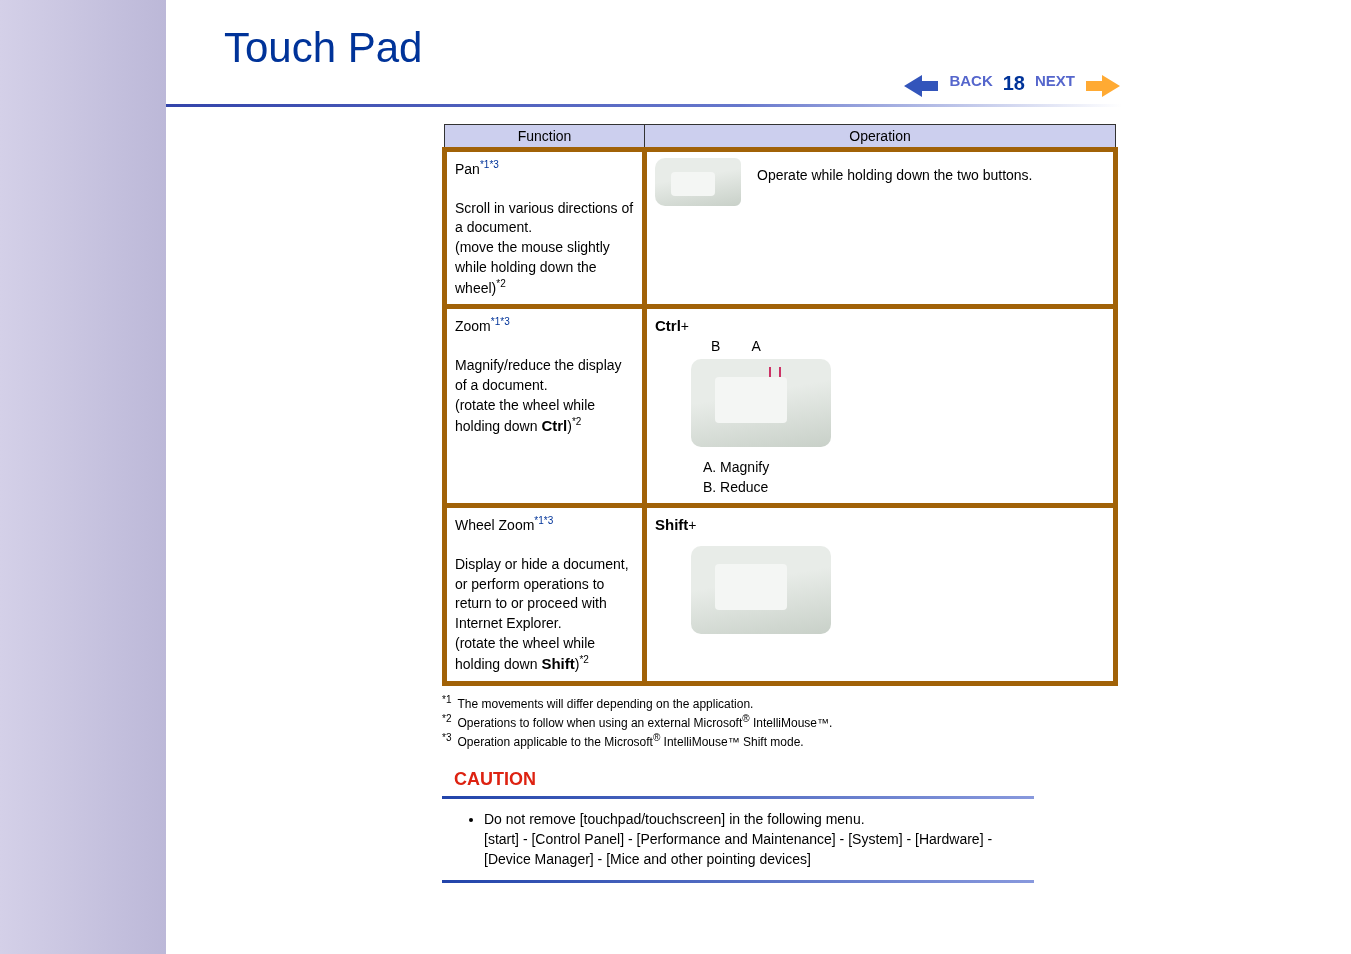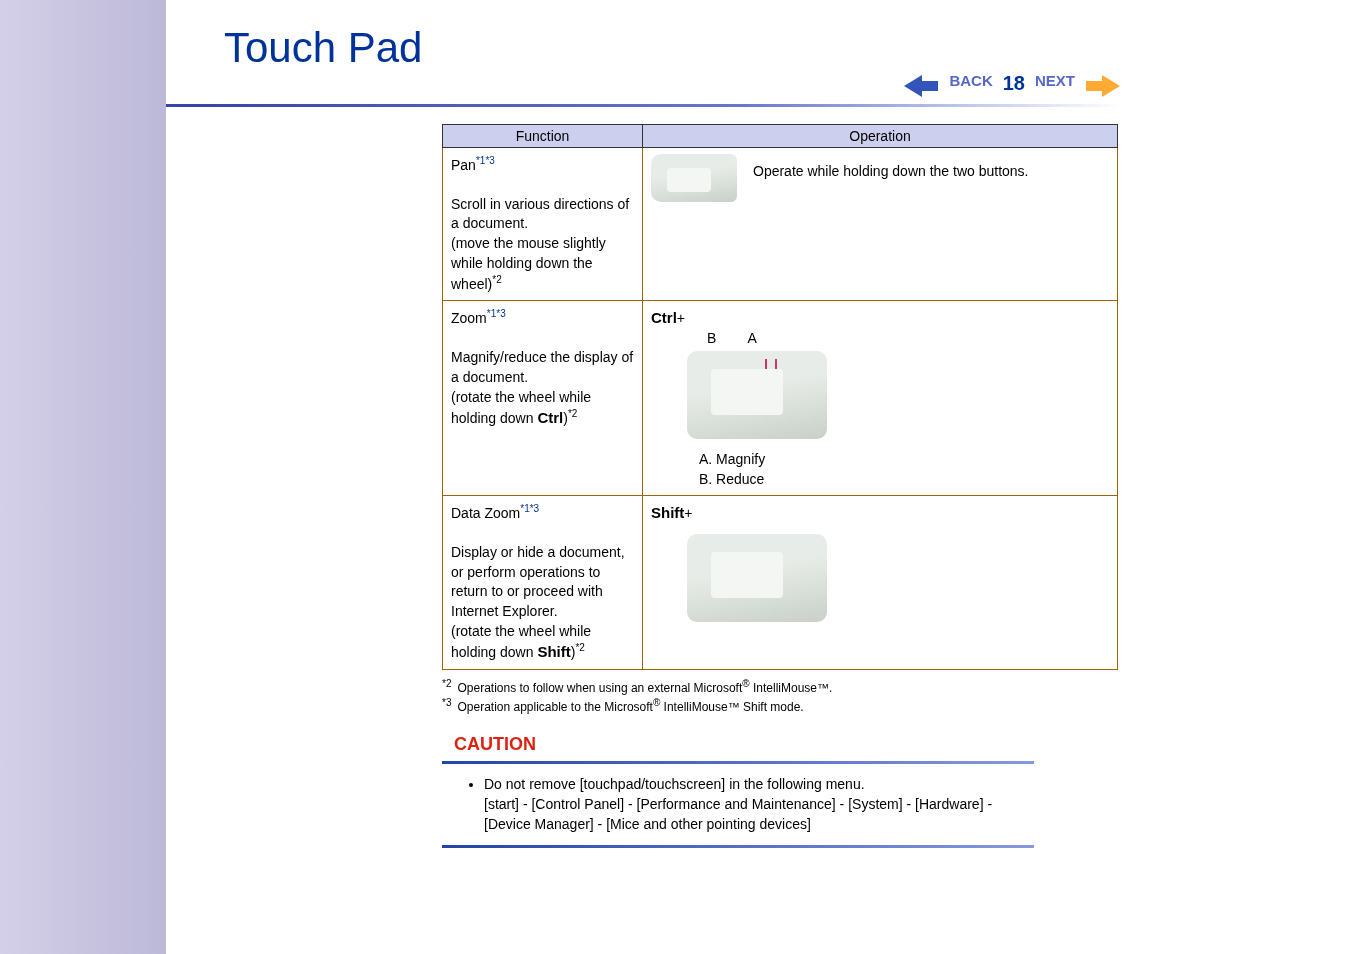--- a/index.html
+++ b/index.html
@@ -66,21 +66,21 @@
 table.func th {
   background: #cccfee;
   font-weight: normal;
   font-size: 14px;
   padding: 3px 6px;
   border: 1px solid #333;
   color: #000;
 }
 table.func th:first-child { width: 200px; }
 table.func td {
-  border: 1px solid #a16207;
+  border: 5px solid #a16207;
   vertical-align: top;
   padding: 6px 8px;
   font-size: 14px;
   color: #000;
   line-height: 1.4;
 }
 .sup { font-size: 10px; vertical-align: super; color: #003399; }
 .supb { font-size: 10px; vertical-align: super; }
 .key { font-family: Arial, sans-serif; font-weight: bold; font-size: 15px; }
 .op-illus {
@@ -203,35 +203,36 @@
       <div class="arrow-a"></div><div class="arrow-b"></div>
     </div>
     <div class="ablist">
       <div>A.  Magnify</div>
       <div>B.  Reduce</div>
     </div>
   </td>
 </tr>
 <tr>
   <td>
-    <span>Data Zoom</span><span class="sup">*1*3</span>
+    <span>Wheel Zoom</span><span class="sup">*1*3</span>
     <br><br>
     <span style="white-space:pre-line">Display or hide a document, or perform operations to return to or proceed with Internet Explorer.
 (rotate the wheel while holding down </span><span class="key">Shift</span><span>)</span><span class="supb">*2</span>
   </td>
   <td>
     <span class="key">Shift</span><span>+</span>
     <div style="height:10px"></div>
     <div class="op-illus2"></div>
   </td>
 </tr>
 </tbody>
 </table>
 
 <div class="footnotes">
+  <div><span class="fn-num">*1</span><span>The movements will differ depending on the application.</span></div>
   <div><span class="fn-num">*2</span><span>Operations to follow when using an external Microsoft</span><sup>®</sup><span> IntelliMouse™.</span></div>
   <div><span class="fn-num">*3</span><span>Operation applicable to the Microsoft</span><sup>®</sup><span> IntelliMouse™ Shift mode.</span></div>
 </div>
 
 <h3 class="caution-h">CAUTION</h3>
 <div class="caution-box">
   <div class="bullet">
     <span>Do not remove [touchpad/touchscreen] in the following menu.</span><br>
     <span>[start] - [Control Panel] - [Performance and Maintenance] - [System] - [Hardware] - [Device Manager] - [Mice and other pointing devices]</span>
   </div>

